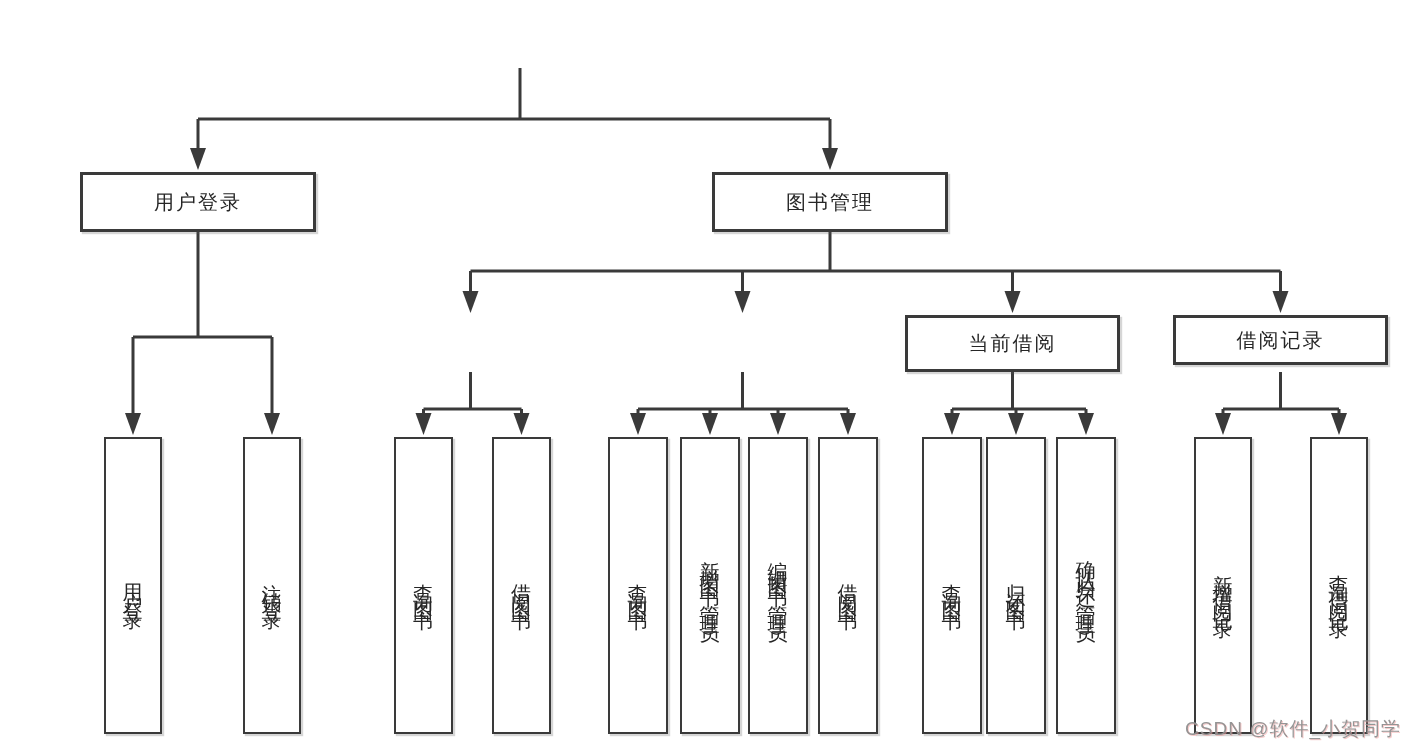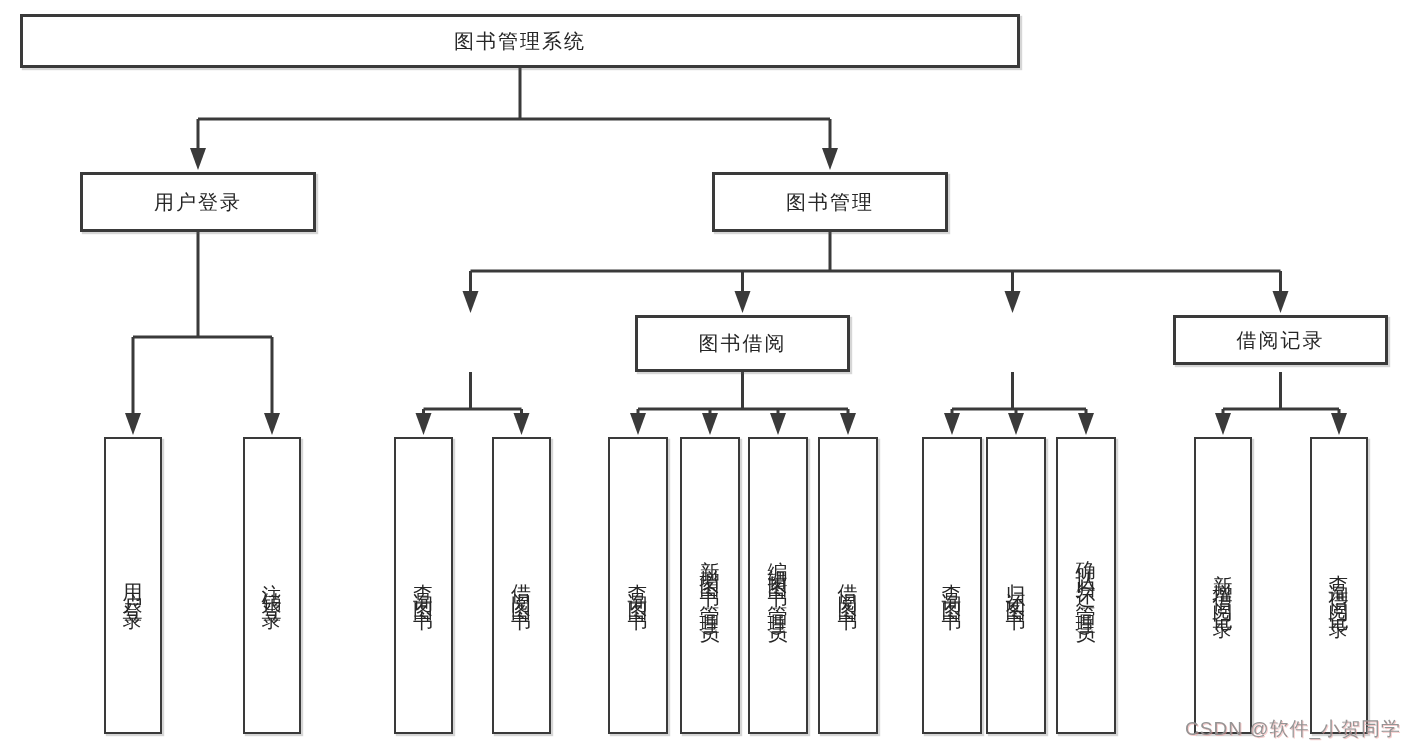--- a/index.html
+++ b/index.html
@@ -120,26 +120,25 @@
       <polygon points="1078,413 1094,413 1086,435"></polygon>
     </g>
 
     <g>
       <path d="M1280.5 372 V409 M1223 409 H1339 M1223 409 V414 M1339 409 V414"></path>
       <polygon points="1215,413 1231,413 1223,435"></polygon>
       <polygon points="1331,413 1347,413 1339,435"></polygon>
     </g>
   </svg>
 
-  <div class="node" id="n-root">图书管理系统</div>
 
   <div class="node" id="n-user-login">用户登录</div>
   <div class="node" id="n-book-mgmt">图书管理</div>
 
-  <div class="node" id="n-book-borrow">图书借阅</div>
+  <div class="node" id="n-current-borrow">当前借阅</div>
   <div class="node" id="n-borrow-records">借阅记录</div>
 
   <div class="node leaf" id="l-a1">用户登录</div>
   <div class="node leaf" id="l-a2">注销登录</div>
 
   <div class="node leaf" id="l-b1">查询图书</div>
   <div class="node leaf" id="l-b2">借阅图书</div>
 
   <div class="node leaf" id="l-c1">查询图书</div>
   <div class="node leaf" id="l-c2">新增图书（管理员）</div>

